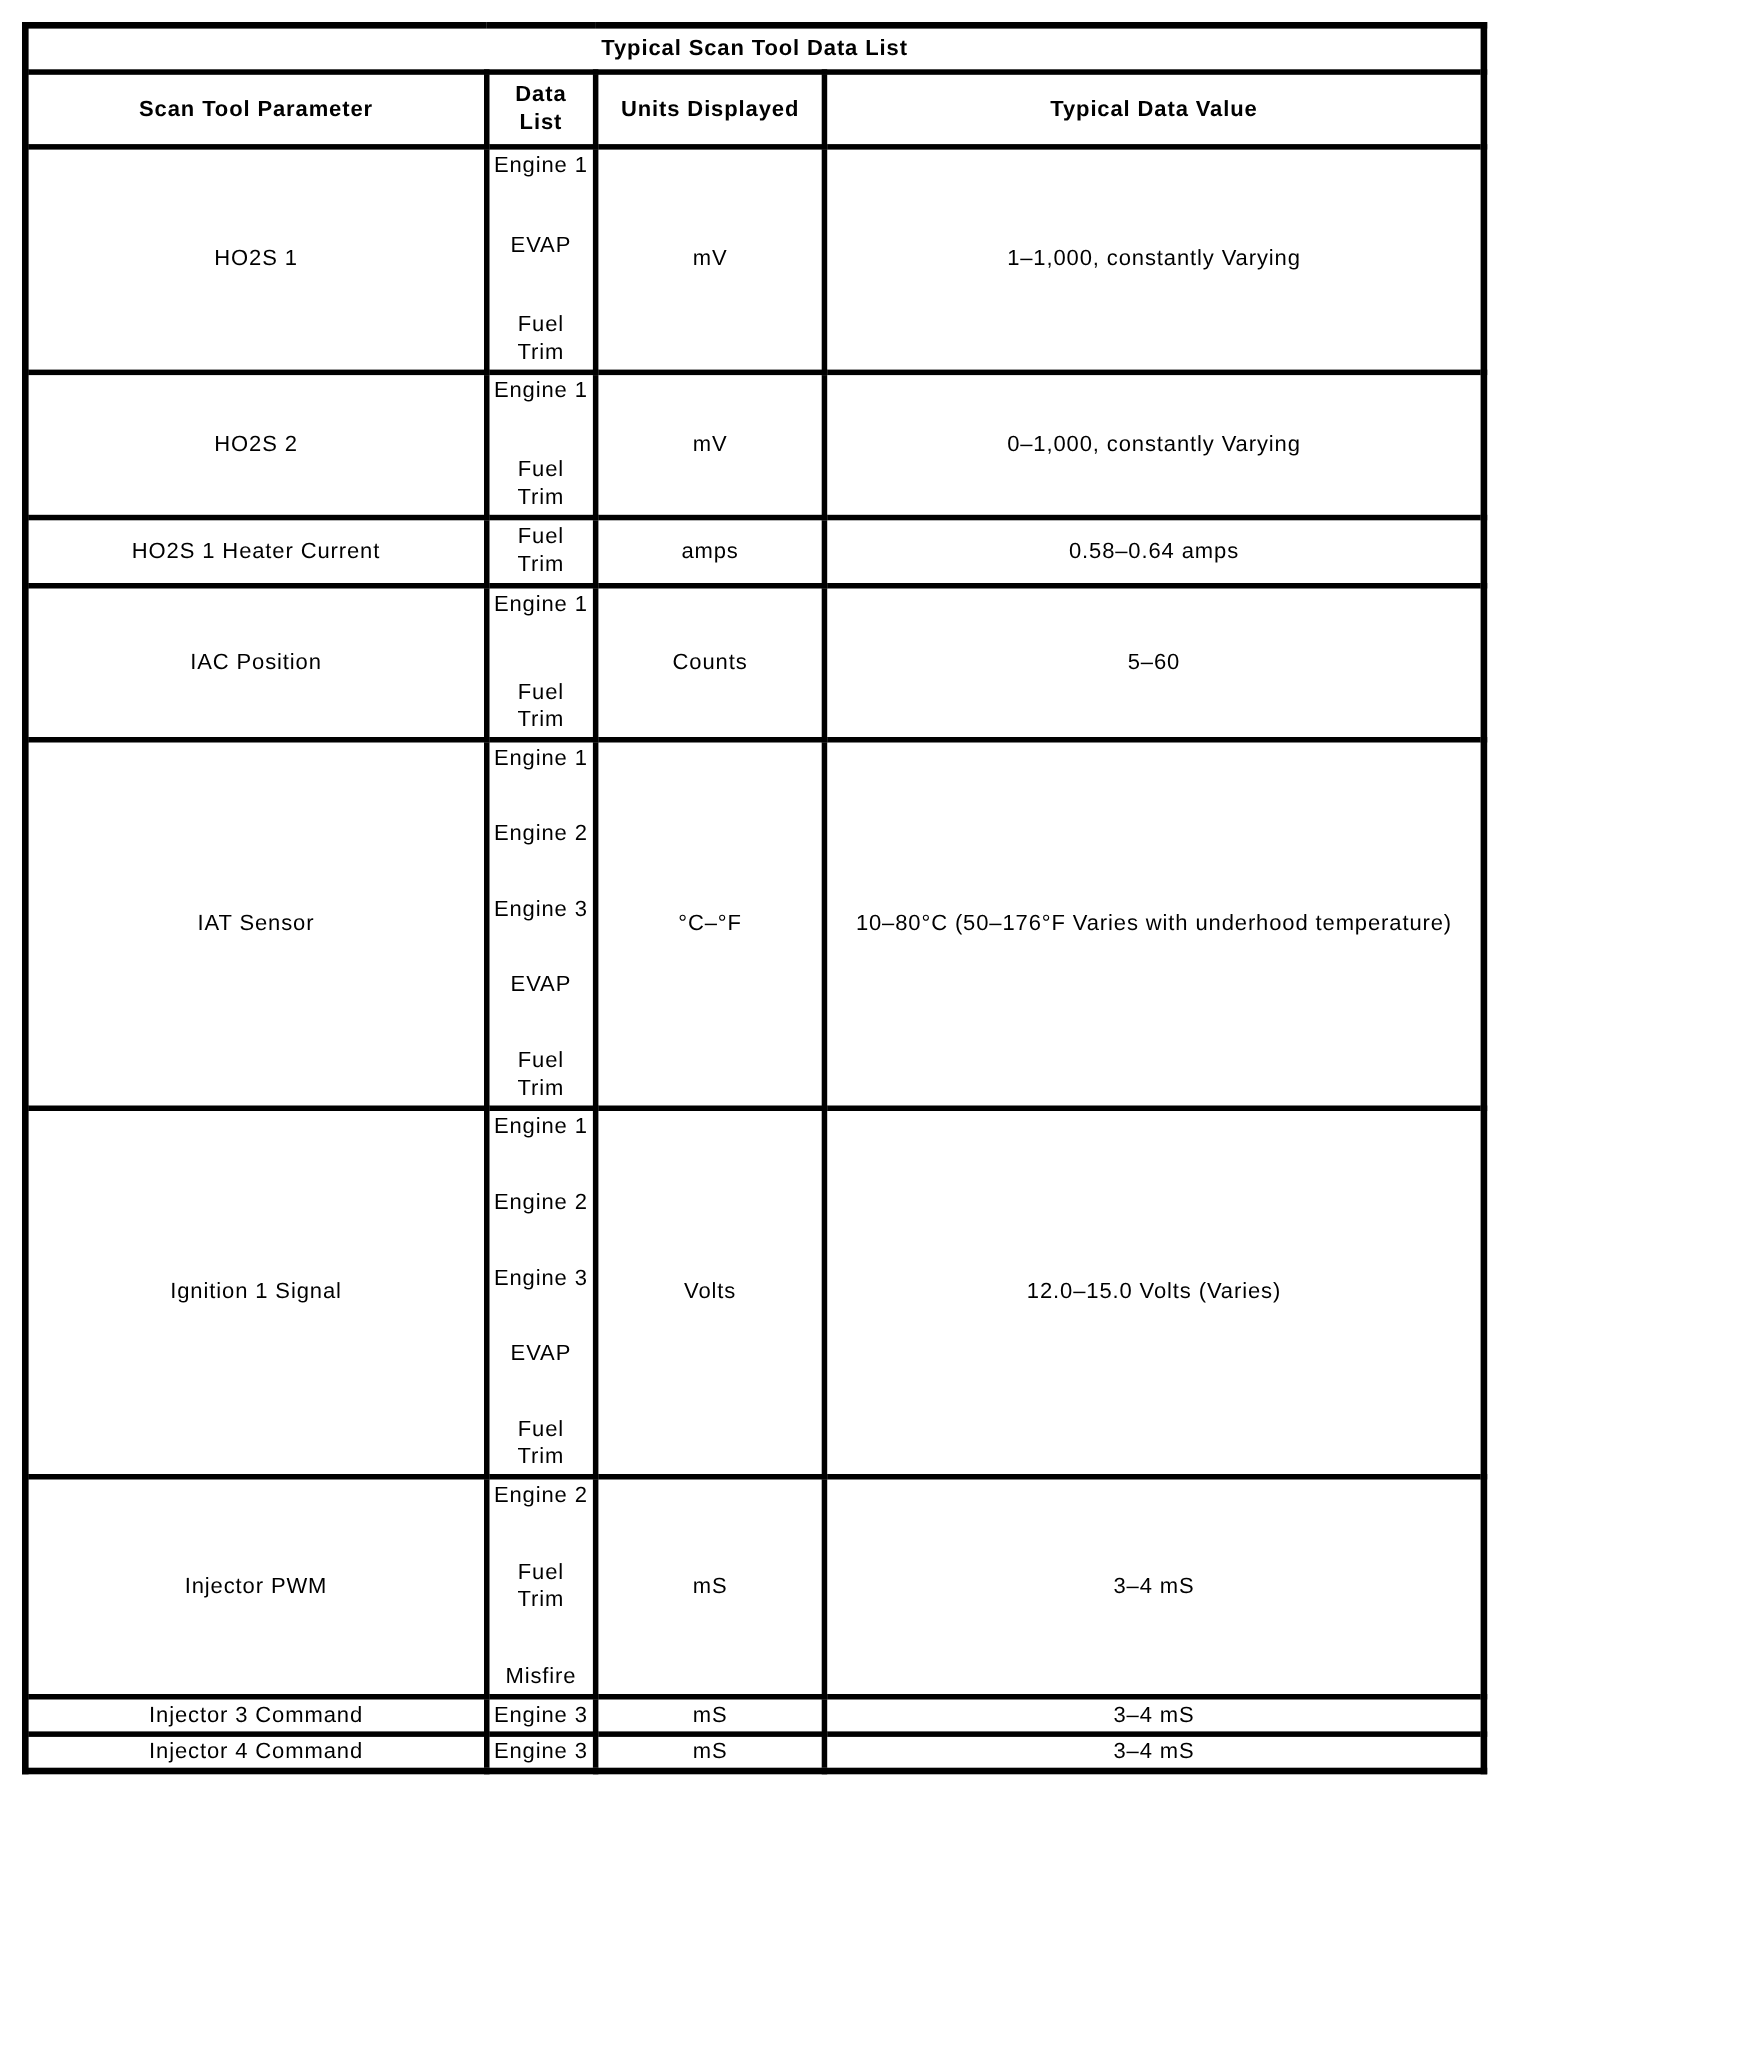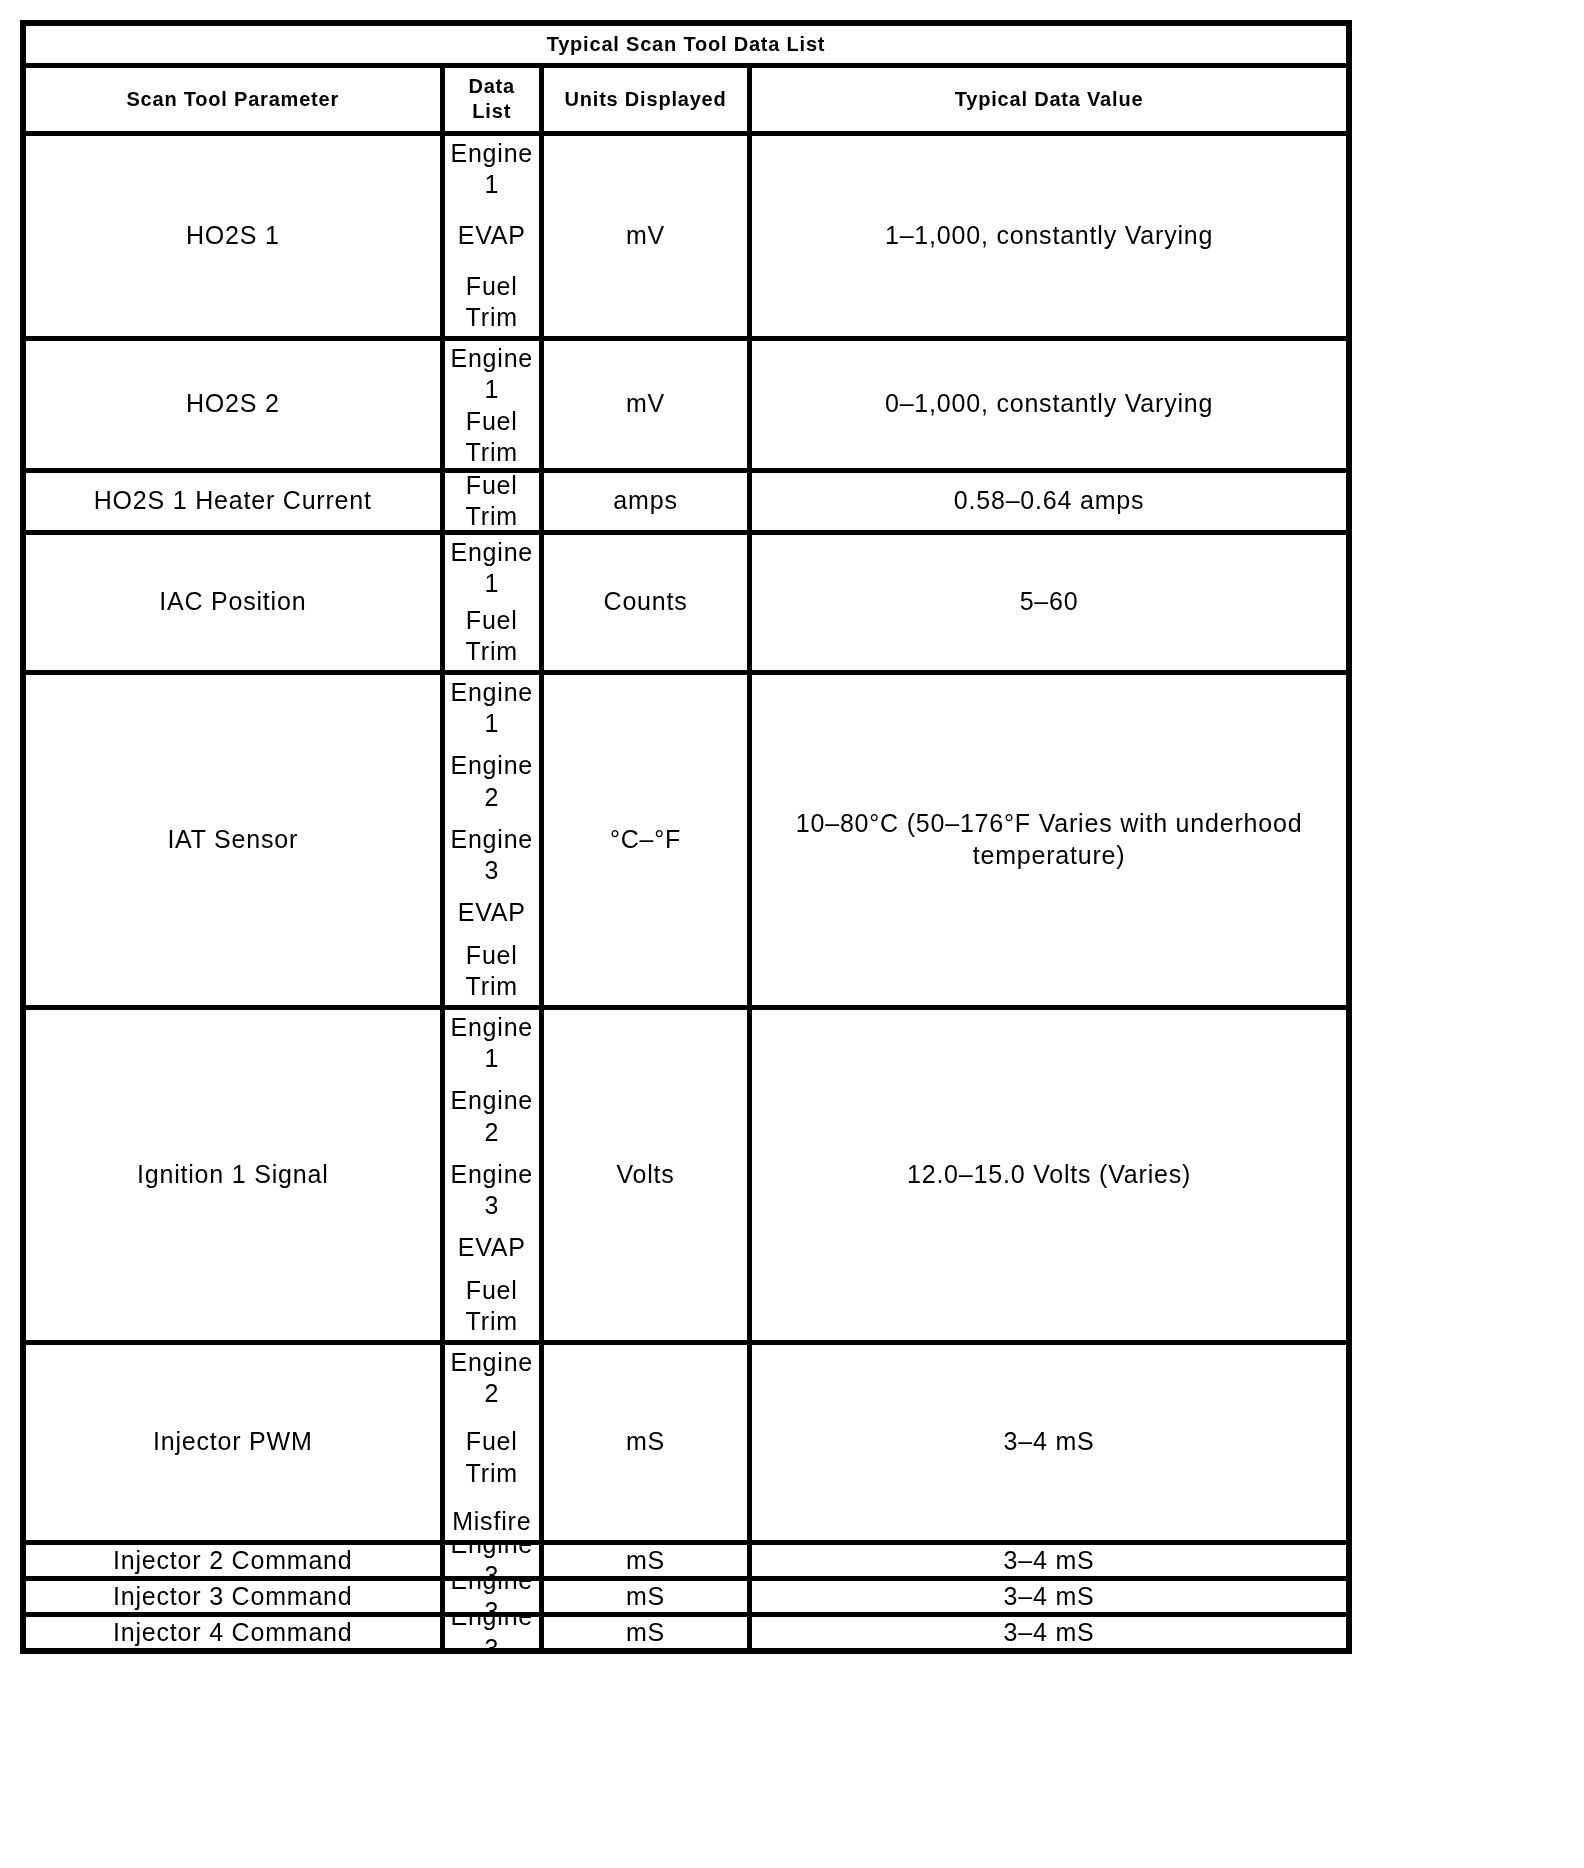--- a/index.html
+++ b/index.html
@@ -21,21 +21,21 @@
     width: 1332px;
     margin: 20px 0 0 20px;
     border: 6px solid #000;
   }
   table.scan-table th,
   table.scan-table td {
     border: 5px solid #000;
     text-align: center;
     vertical-align: middle;
     padding: 0 4px;
-    font-size: 25px;
+    font-size: 20px;
     letter-spacing: 0.8px;
     line-height: 1.25;
     overflow: hidden;
   }
   tr.title-row th {
     font-weight: bold;
     font-size: 20px;
   }
   tr.header-row th {
     font-weight: bold;
@@ -160,30 +160,20 @@
               <div class="pre">Engine 2</div>
               <div class="pre">Fuel
 Trim</div>
               <div class="pre">Misfire</div>
             </div>
           </td>
           <td>mS</td>
           <td>3–4 mS</td>
         </tr>
         <tr style="height: 34px;">
-          <td>Injector 2 Command</td>
-          <td>
-            <div class="dl single" style="height: 24px;">
-              <div class="pre">Engine 3</div>
-            </div>
-          </td>
-          <td>mS</td>
-          <td>3–4 mS</td>
-        </tr>
-        <tr style="height: 34px;">
           <td>Injector 3 Command</td>
           <td>
             <div class="dl single" style="height: 24px;">
               <div class="pre">Engine 3</div>
             </div>
           </td>
           <td>mS</td>
           <td>3–4 mS</td>
         </tr>
         <tr style="height: 34px;">

